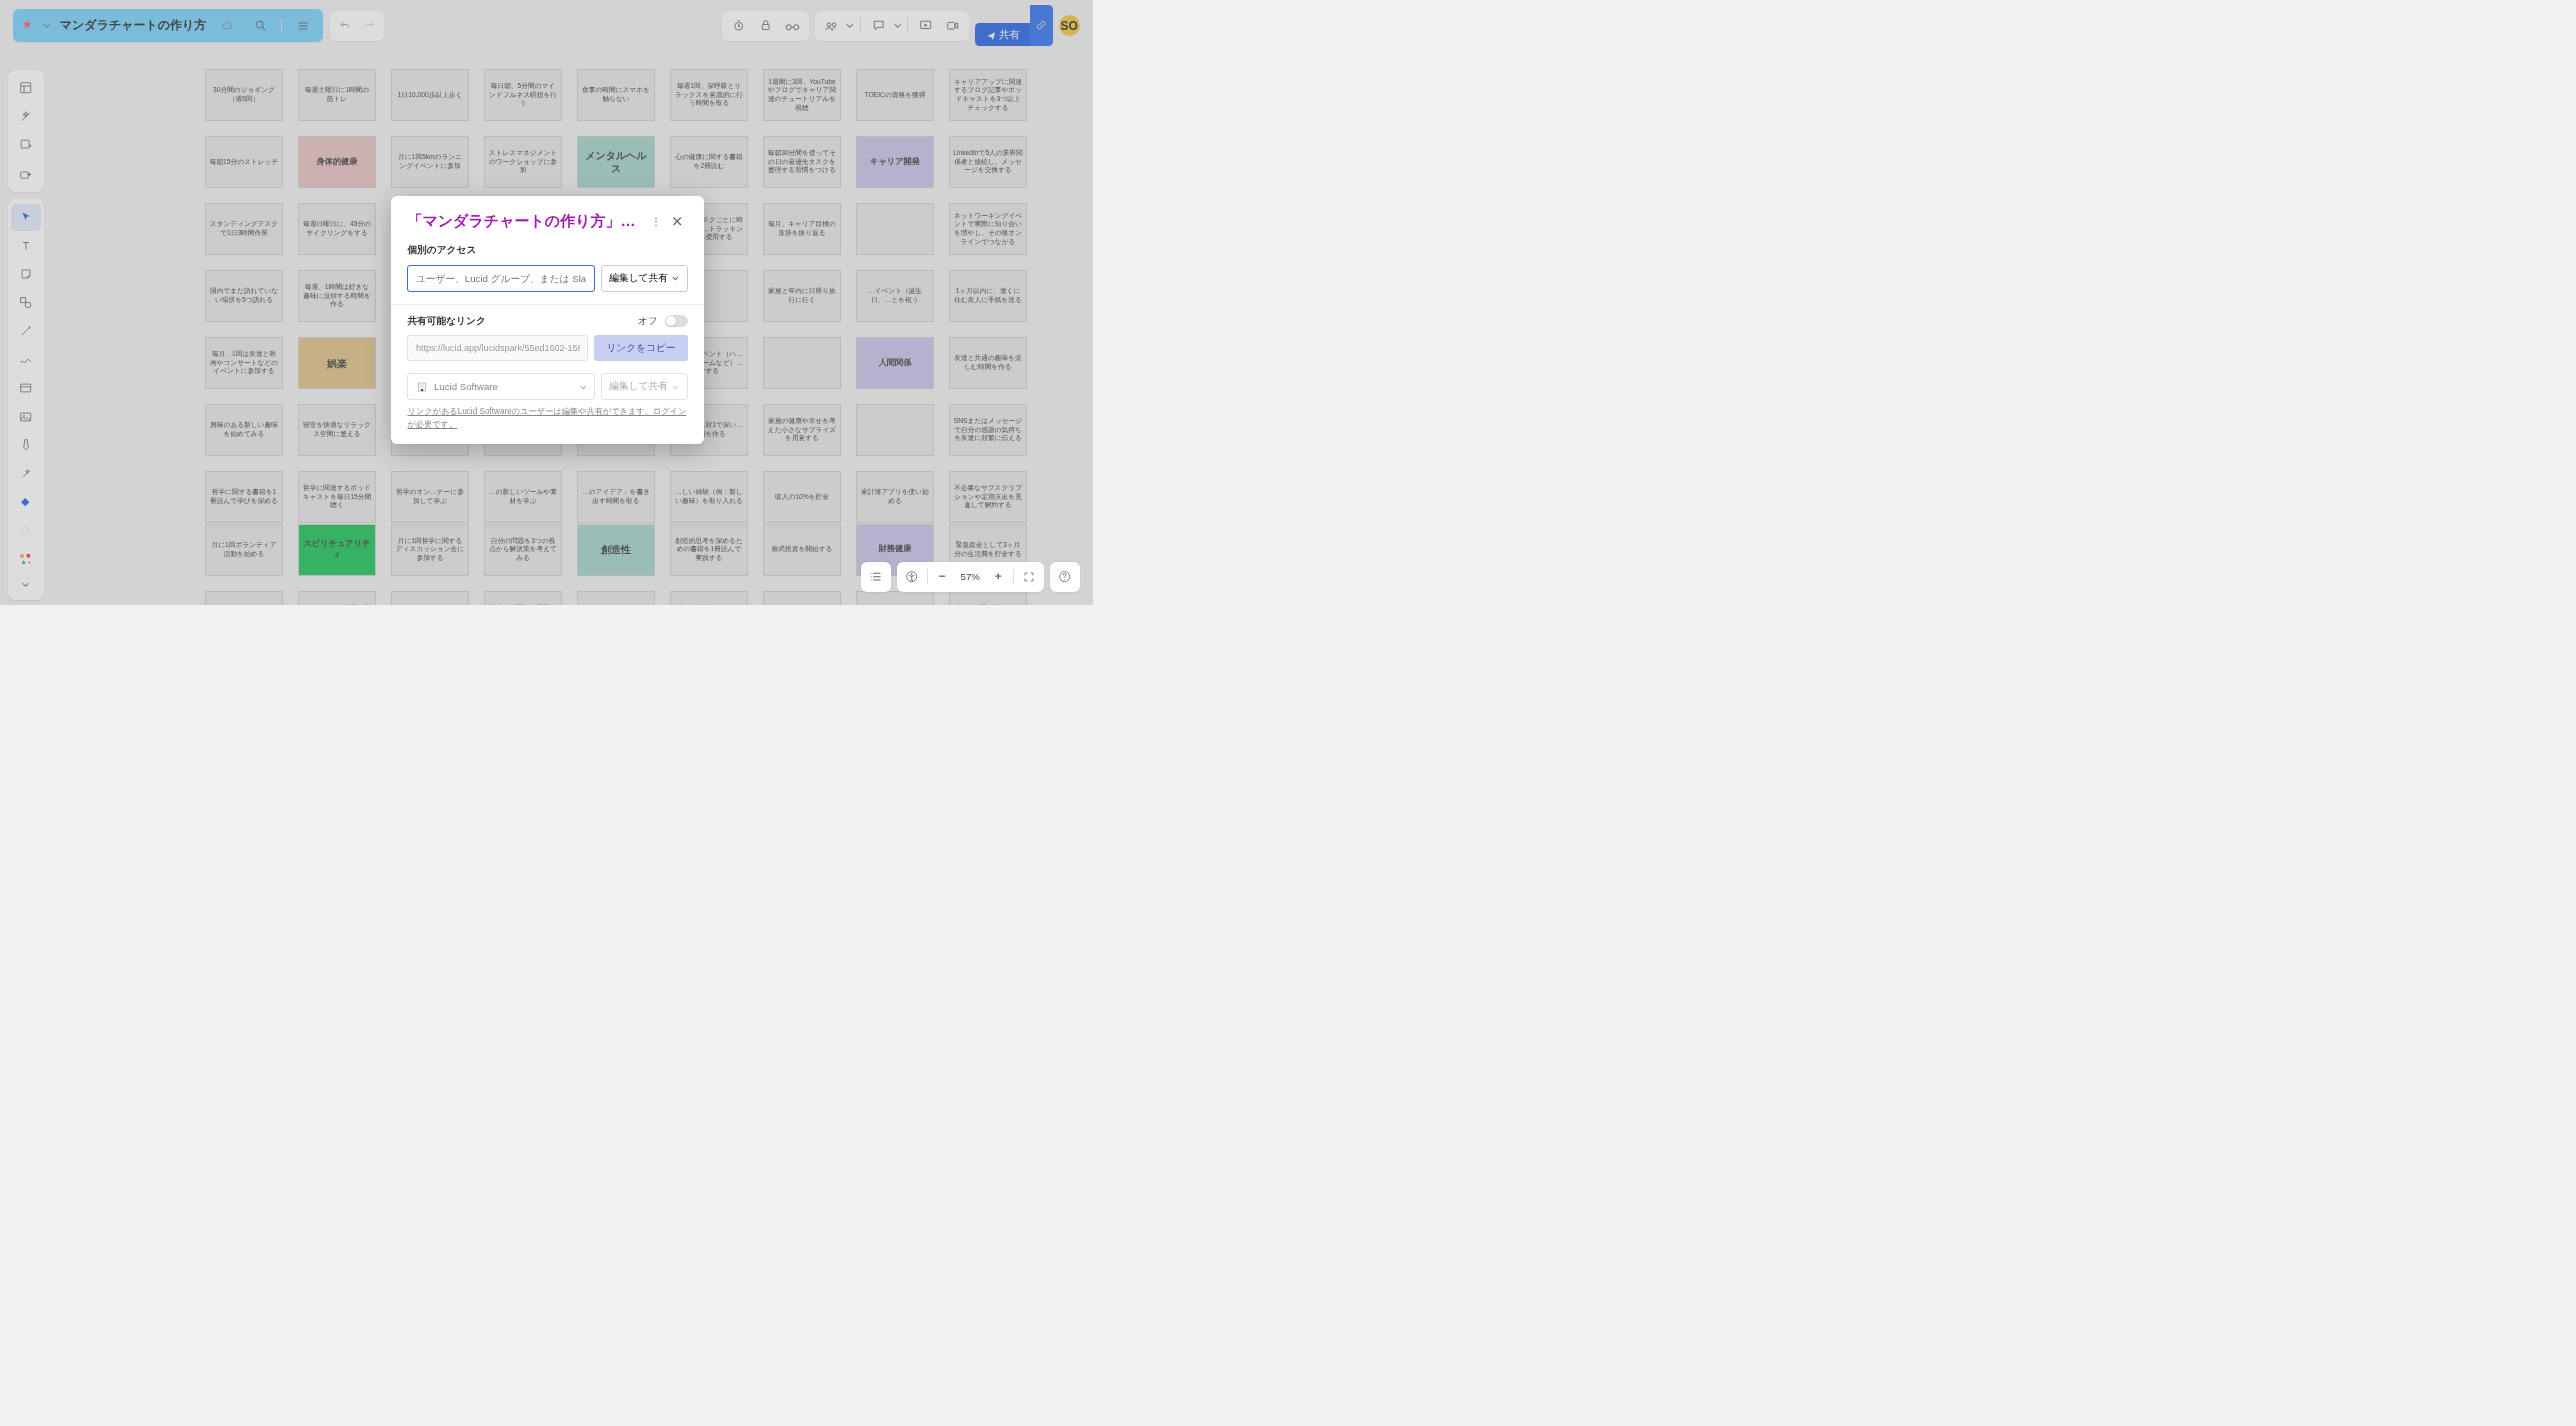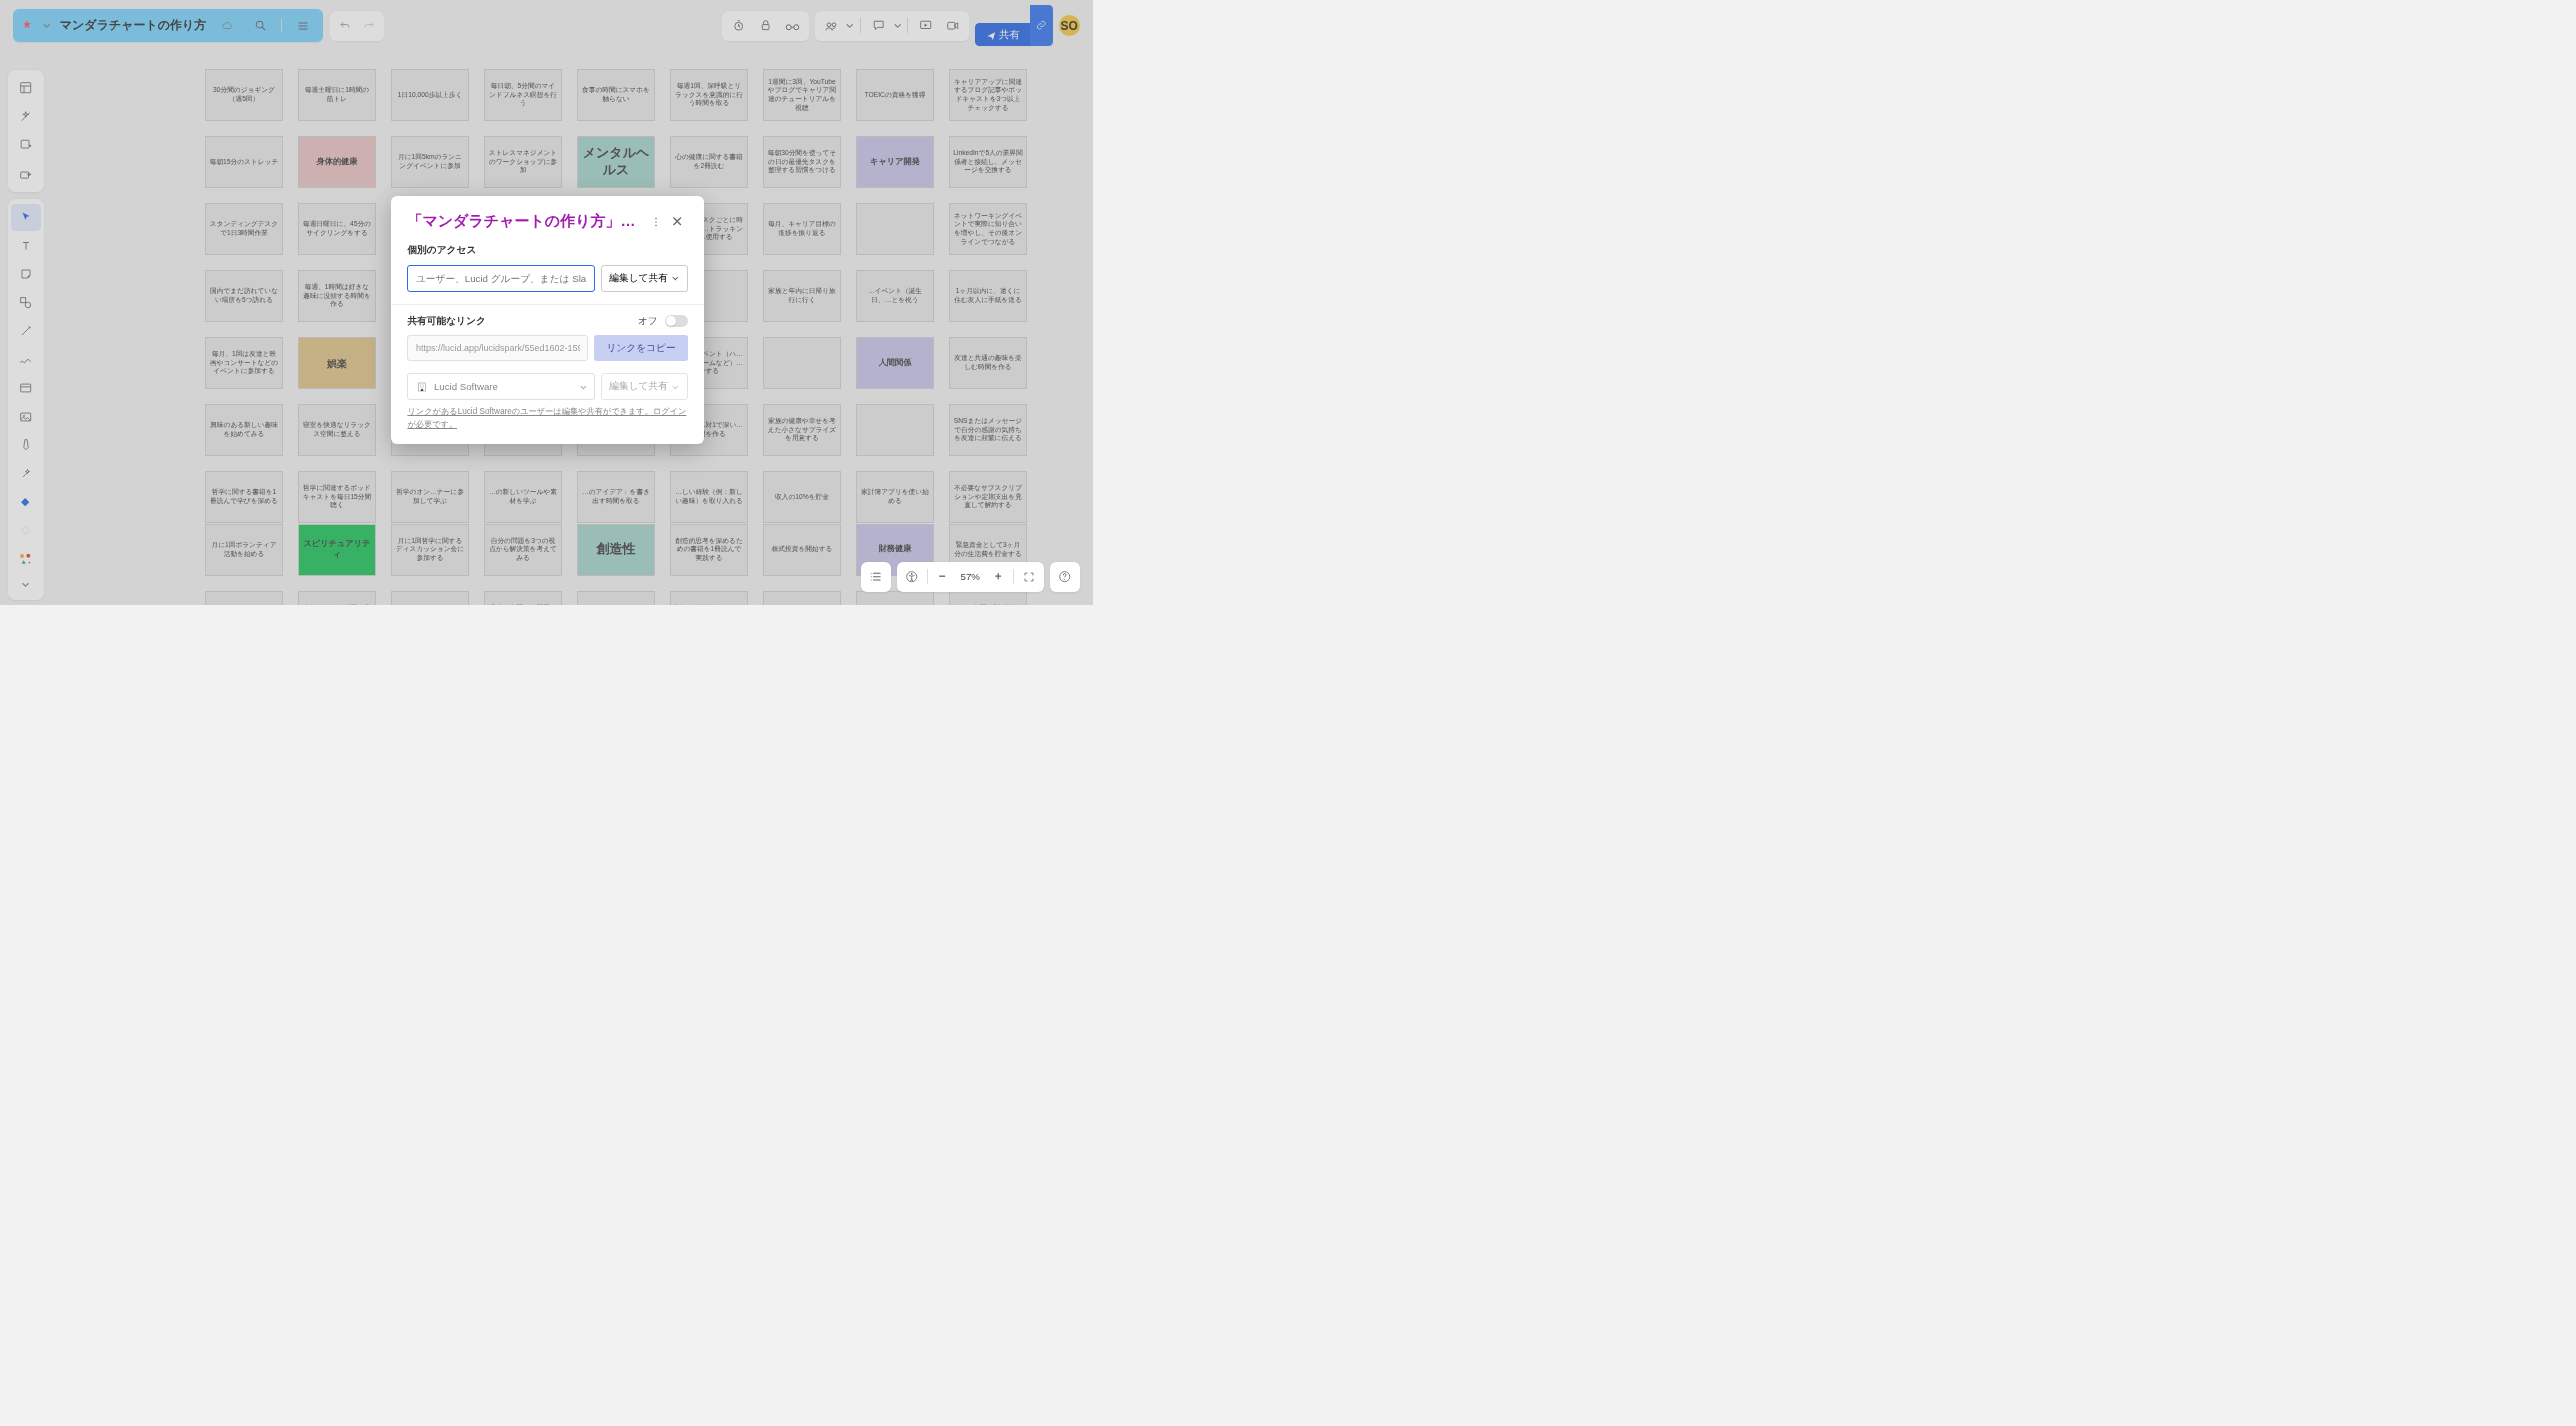--- a/index.html
+++ b/index.html
@@ -27,21 +27,21 @@
 .tool.active { background: #e3ecfb; color: #2e6be6; }
 .expand-chev { width:30px; height:21px; display:flex; align-items:center; justify-content:center; color:#777;}
 
 
 .canvas { position: absolute; left: 205px; top: 69px; }
 .mandala { display: grid; grid-template-columns: repeat(9, 78px); grid-template-rows: repeat(7, 52px); gap: 15px; }
 .cell { background: #e8e8e8; border:0.7px solid #d1d1d1; display: flex; align-items: center; justify-content: center; text-align: center; font-size: 6.7px; color: #444; padding: 3px; line-height: 1.3; }
 .cell.pink { background: #eac5c5; font-weight:600; font-size:8.2px;}
 .cell.tan { background: #e0c58d; font-weight:600; font-size:10px;}
 .cell.green { background: #22c55e; font-weight:600; font-size:8.2px;}
-.cell.teal { background: #a6d5ce; font-weight:600; font-size:13px;}
+.cell.teal { background: #a6d5ce; font-weight:600; font-size:10px;}
 .cell.purple { background: #c8c6e8; font-weight:600; font-size:8.2px;}
 
 
 .scrim { position:absolute; inset:0; background:rgba(120,120,120,0.25); }
 
 
 .dialog { position: absolute; left: 391px; top: 196px; width: 313px; background: #fff; border-radius: 6px; box-shadow: 0 6px 24px rgba(0,0,0,0.25); padding: 15px 16.4px 13.4px; }
 .dlg-head { display:flex; align-items:center; margin-bottom:12px; }
 .dlg-title { font-size: 15px; font-weight: 700; color: #a21caf; flex:1; white-space:nowrap; overflow:hidden; text-overflow:ellipsis;}
 .dlg-close,.dlg-more { width:21px;height:21px;display:flex;align-items:center;justify-content:center;cursor:pointer;color:#666;border-radius:3px;}

